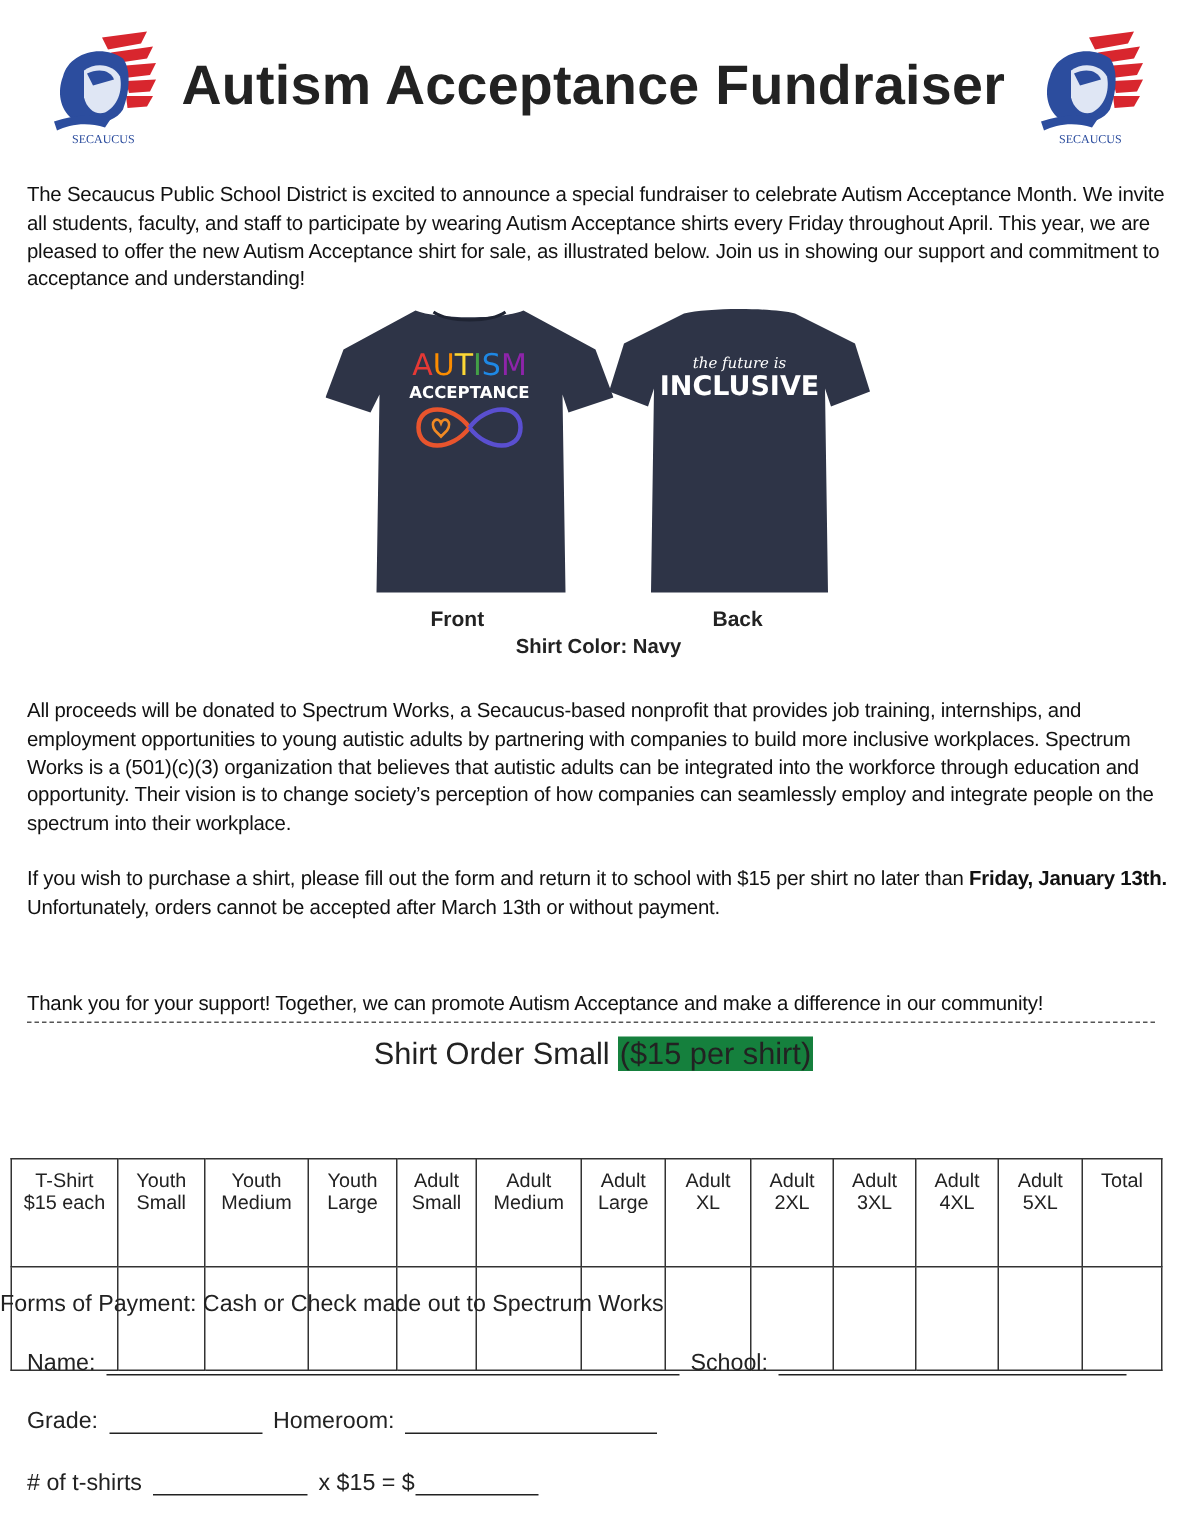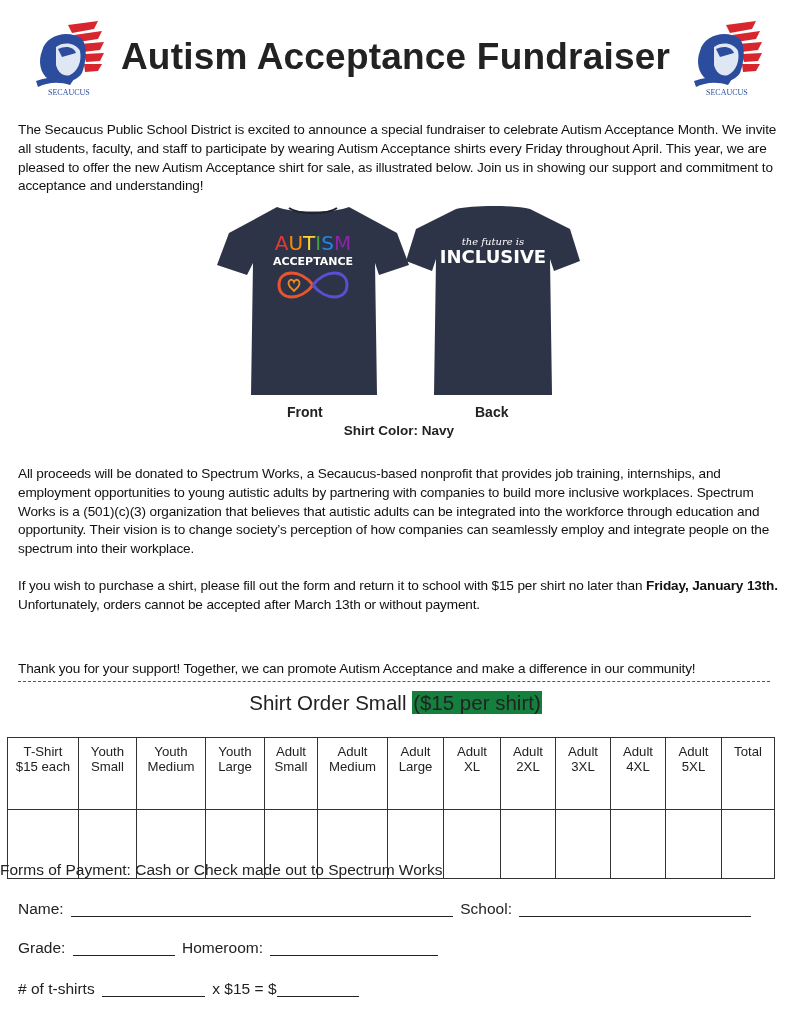--- a/index.html
+++ b/index.html
@@ -42,21 +42,21 @@
     position: absolute; left: 18px; top: 681px; width: 752px; height: 0;
     border-top: 1px dashed #555;
   }
   .form-title {
     position: absolute; top: 691px; left: 0; width: 791px; text-align: center;
     font-size: 20.5px; color: #222;
   }
   .hl { background: #f5ef2e; padding: 0 1px; }
 
   table.order {
-    position: absolute; left: 7px; top: 737px; width: 767px; height: 142px;
+    position: absolute; left: 7px; top: 772px; width: 767px; height: 142px;
     border-collapse: collapse; table-layout: fixed;
   }
   table.order th, table.order td {
     border: 1.5px solid #333; font-weight: normal; font-size: 13.2px;
     color: #222; text-align: center; vertical-align: top; padding: 6px 2px 0 2px;
     line-height: 15px;
   }
   table.order tr.head { height: 58px; }
   table.order tr.vals td { height: 55px; padding: 0; }
   table.order td input {

